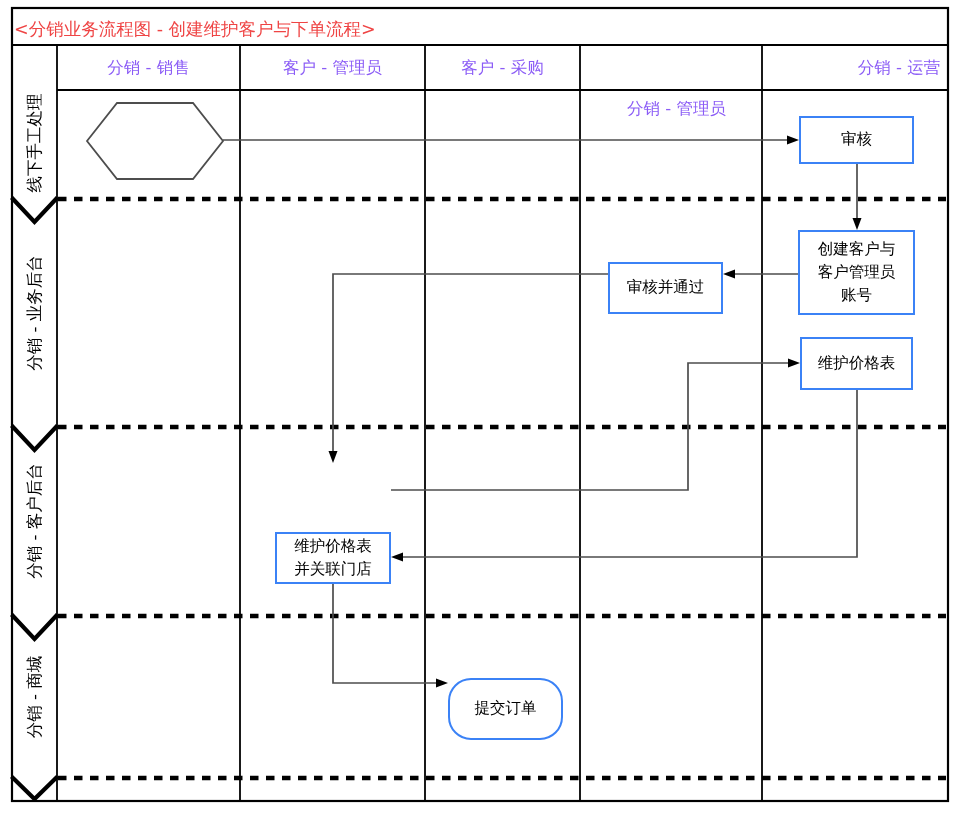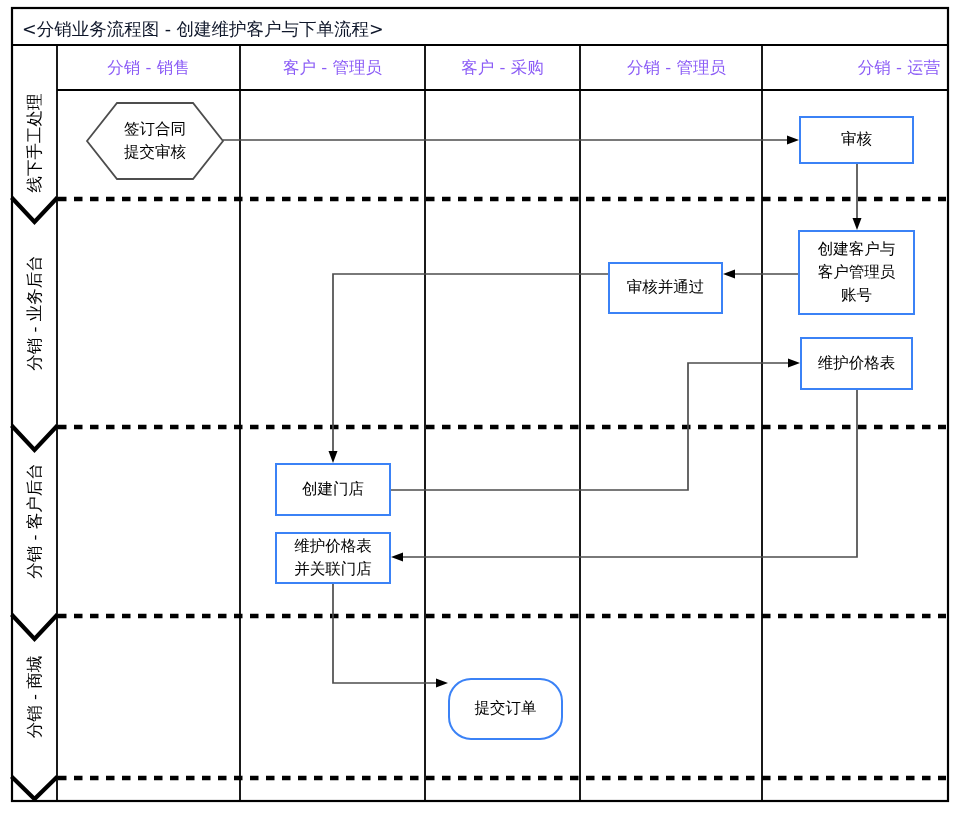--- a/index.html
+++ b/index.html
@@ -1,22 +1,22 @@
 <!DOCTYPE html>
 <html><head>
 <meta charset="utf-8">
 <style>
   html,body{margin:0;padding:0;background:#ffffff;}
   body{width:963px;height:813px;position:relative;overflow:hidden;
        font-family:"DejaVu Sans","Liberation Sans",sans-serif;color:#111111;}
   .abs{position:absolute;}
   #stage{position:absolute;left:0;top:0;width:963px;height:813px;}
   svg.layer{position:absolute;left:0;top:0;z-index:1;}
-  .title{left:22px;top:15px;width:880px;height:28px;font-size:17.5px;line-height:28px;
-         white-space:nowrap;z-index:2;color:#0f172a;}
+  .title{left:14px;top:15px;width:880px;height:28px;font-size:17.5px;line-height:28px;
+         white-space:nowrap;z-index:2;color:#ef4444;}
   .colhead{top:46px;height:43px;line-height:43px;text-align:center;font-size:16.5px;
            z-index:2;color:#8b5cf6;white-space:nowrap;}
   .lanelabel{width:200px;height:22px;line-height:22px;text-align:center;font-size:16.5px;
              color:#000;z-index:2;white-space:nowrap;
              transform:translate(-50%,-50%) rotate(-90deg);}
   .node{z-index:3;display:flex;align-items:center;justify-content:center;text-align:center;
         font-size:15.5px;line-height:1.5;white-space:pre-line;color:#000;background:#ffffff;
         border:2px solid #3b82f6;box-sizing:border-box;}
   .node.hex{border:none;background:transparent;}
   .node.stadium{border-radius:23px;}
@@ -77,34 +77,31 @@
       <polygon points="391,557 403,552.5 403,561.5"></polygon>
       <polygon points="448,683 436,678.5 436,687.5"></polygon>
     </g>
   </svg>
 
   <div class="abs title">&lt;分销业务流程图 - 创建维护客户与下单流程&gt;</div>
 
   <div class="abs colhead" style="left:57px;width:183px;">分销 - 销售</div>
   <div class="abs colhead" style="left:240px;width:185px;">客户 - 管理员</div>
   <div class="abs colhead" style="left:425px;width:155px;">客户 - 采购</div>
-  <div class="abs colhead" style="left:580px;width:193px;">分销 - 管理员</div>
+  <div class="abs colhead" style="left:580px;width:193px;margin-top:41px;">分销 - 管理员</div>
   <div class="abs colhead" style="left:762px;width:186px;padding-left:44px;">分销 - 运营</div>
 
   <div class="abs lanelabel" style="left:35px;top:143px;">线下手工处理</div>
   <div class="abs lanelabel" style="left:35px;top:313px;">分销 - 业务后台</div>
   <div class="abs lanelabel" style="left:35px;top:521px;">分销 - 客户后台</div>
   <div class="abs lanelabel" style="left:35px;top:697px;">分销 - 商城</div>
 
-  <div class="abs node hex" style="left:87px;top:102px;width:136px;height:78px;">签订合同
-提交审核</div>
   <div class="abs node" style="left:799px;top:116px;width:115px;height:48px;">审核</div>
   <div class="abs node" style="left:798px;top:230px;width:117px;height:85px;">创建客户与
 客户管理员
 账号</div>
   <div class="abs node" style="left:608px;top:248px;width:115px;height:52px;margin-top:14px;">审核并通过</div>
   <div class="abs node" style="left:800px;top:337px;width:113px;height:53px;">维护价格表</div>
-  <div class="abs node" style="left:275px;top:463px;width:116px;height:53px;">创建门店</div>
   <div class="abs node" style="left:275px;top:532px;width:116px;height:52px;">维护价格表
 并关联门店</div>
   <div class="abs node stadium" style="left:448px;top:641px;width:115px;height:62px;margin-top:37px;">提交订单</div>
 
 </div>
 
 </body></html>

